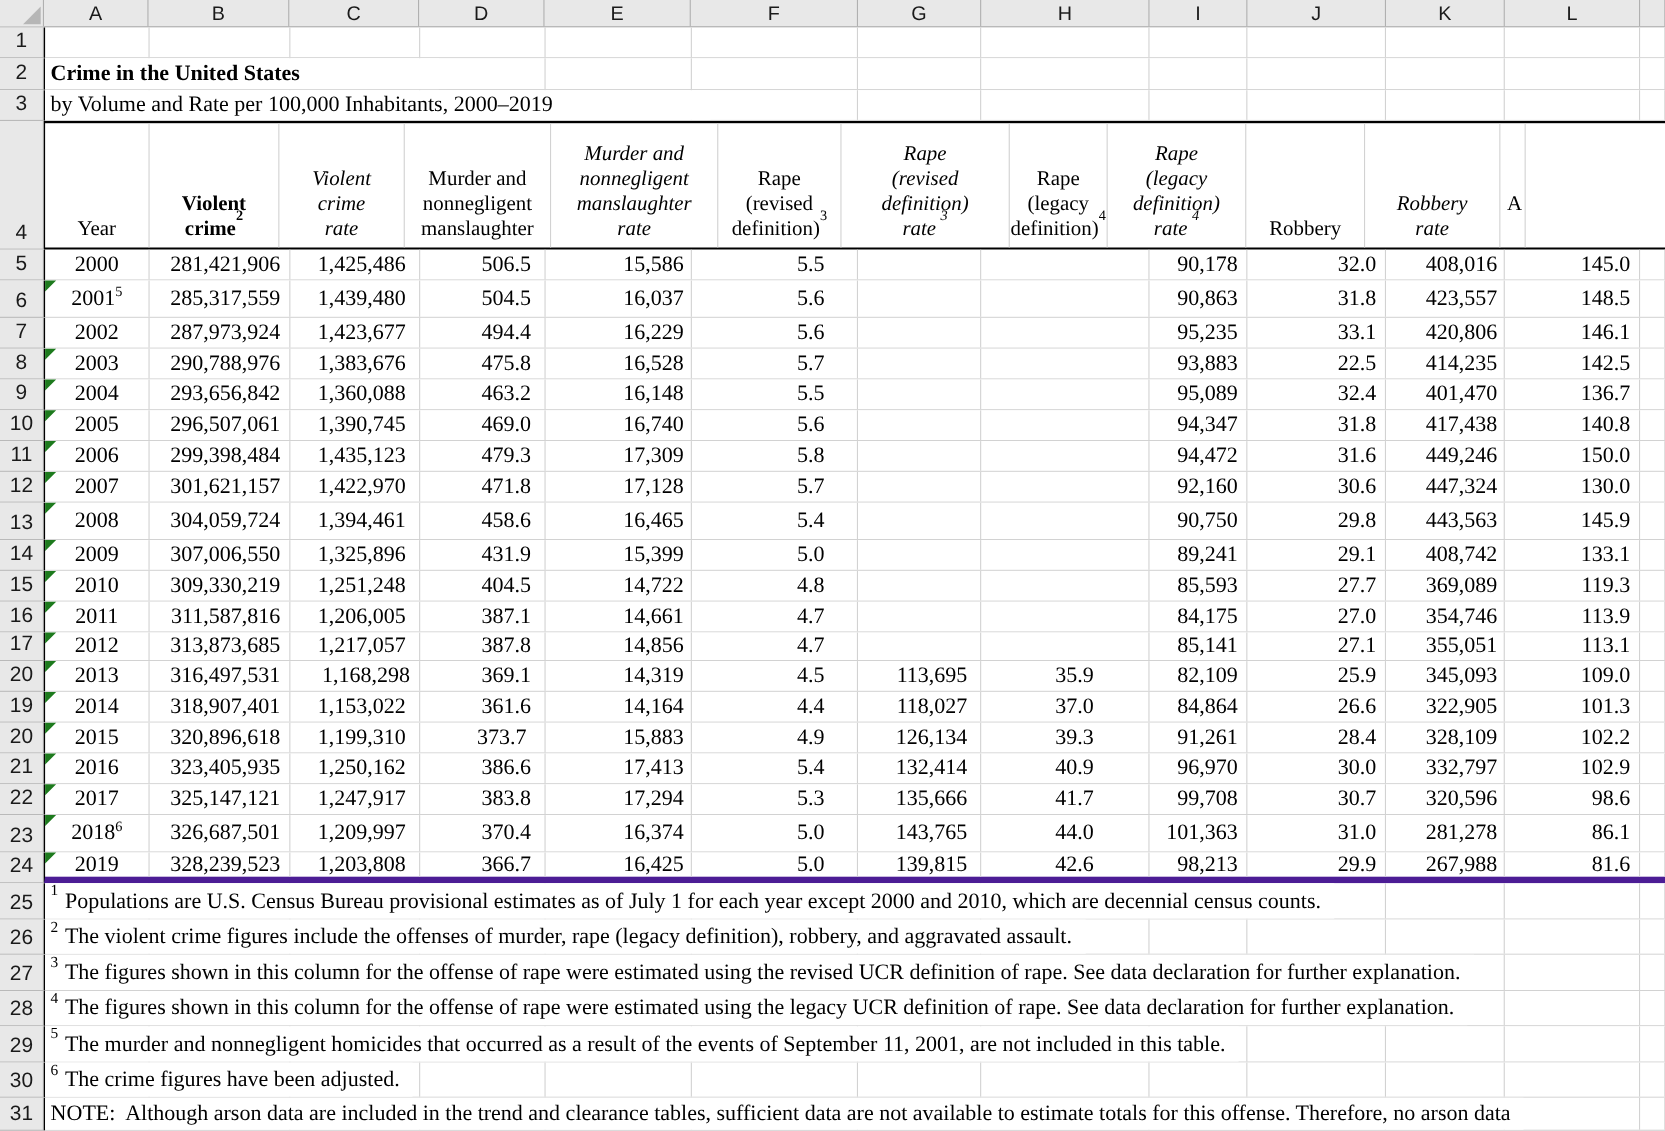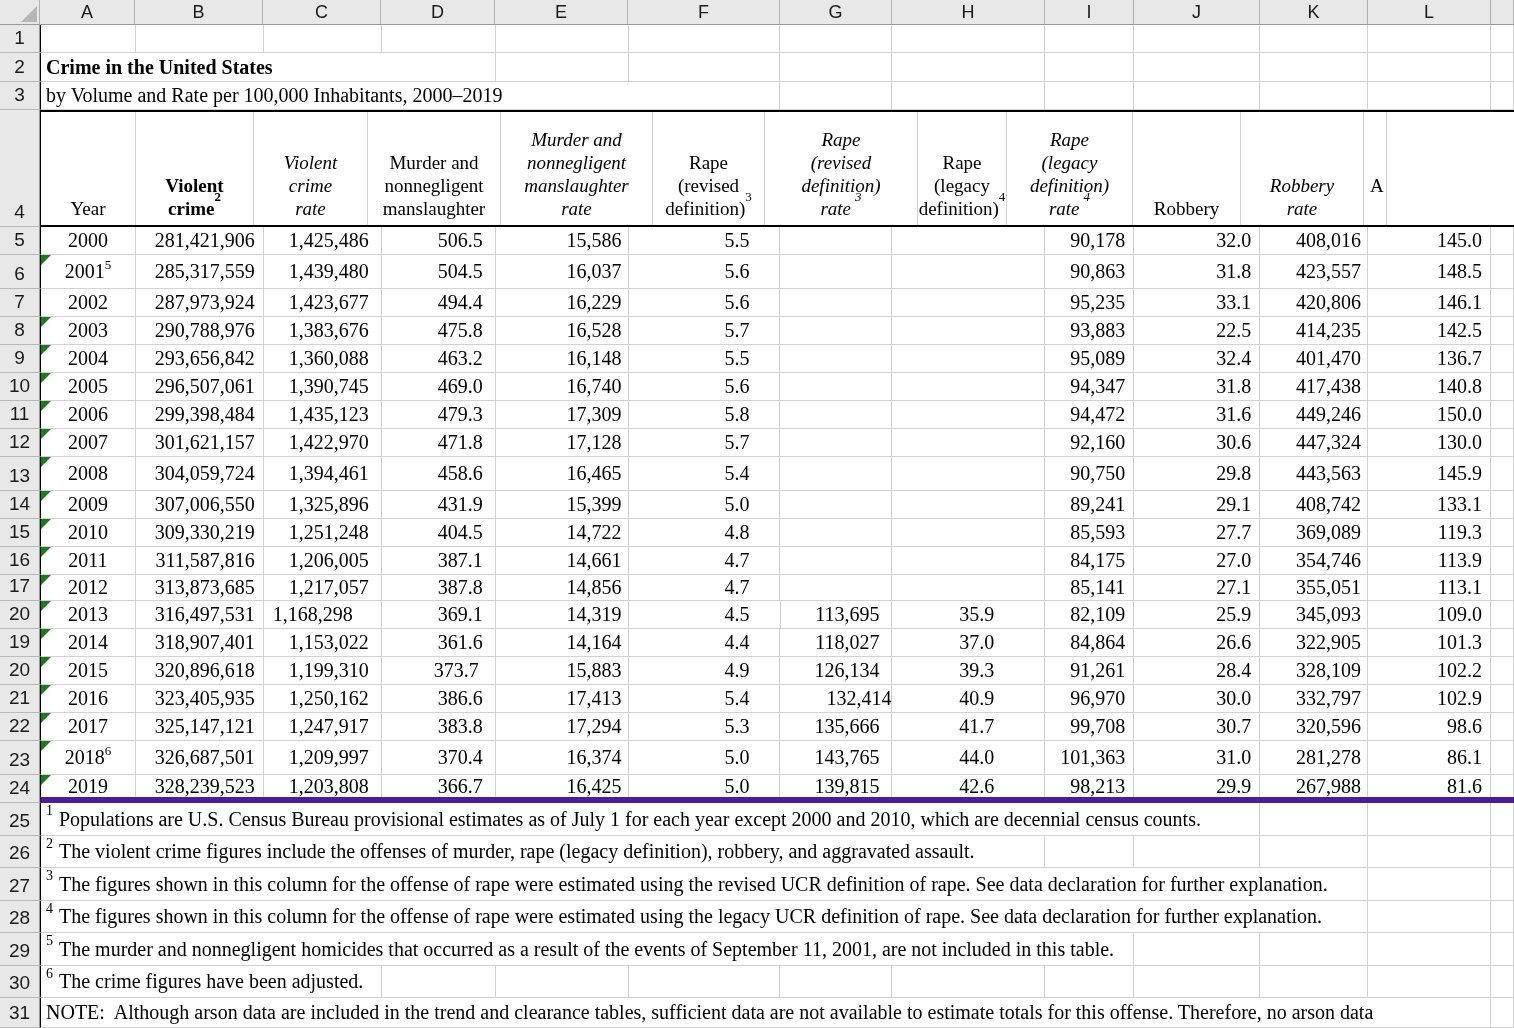--- a/index.html
+++ b/index.html
@@ -735,21 +735,21 @@
     <div class="row " style="height:28px">
       <div class="gutter" style="height:28px">20</div>
       <div class="cells" style="height:28px;width:1474px">
         <div class="cell c-year" style="width:95px;">
           <div class="flag"></div>
           <span>2013</span>
         </div>
         <div class="cell" style="width:128px;padding-right:8px;">
           <span>316,497,531</span>
         </div>
-        <div class="cell" style="width:118px;padding-right:28px;">
+        <div class="cell" style="width:118px;padding-right:8px;">
           <span>1,168,298</span>
         </div>
         <div class="cell" style="width:114px;padding-right:12px;">
           <span>369.1</span>
         </div>
         <div class="cell" style="width:133px;padding-right:6px;">
           <span>14,319</span>
         </div>
         <div class="cell" style="width:152px;padding-right:30px;">
           <span>4.5</span>
@@ -876,21 +876,21 @@
         </div>
         <div class="cell" style="width:114px;padding-right:12px;">
           <span>386.6</span>
         </div>
         <div class="cell" style="width:133px;padding-right:6px;">
           <span>17,413</span>
         </div>
         <div class="cell" style="width:152px;padding-right:30px;">
           <span>5.4</span>
         </div>
-        <div class="cell" style="width:112px;">
+        <div class="cell" style="width:112px;padding-right:12px;">
           <span>132,414</span>
         </div>
         <div class="cell" style="width:153px;padding-right:50px;">
           <span>40.9</span>
         </div>
         <div class="cell" style="width:89px;padding-right:8px;">
           <span>96,970</span>
         </div>
         <div class="cell" style="width:126px;padding-right:8px;">
           <span>30.0</span>

